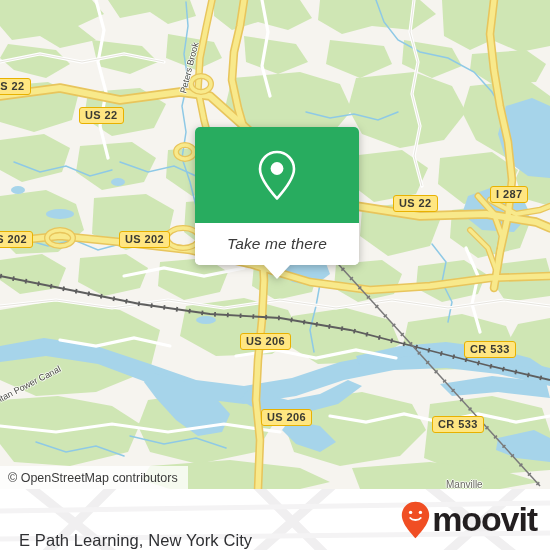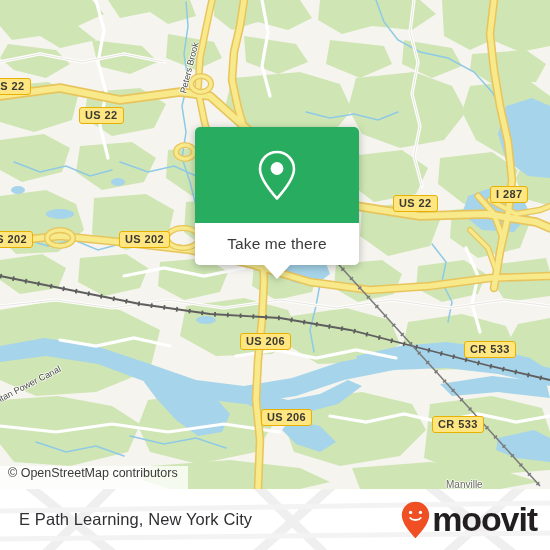--- a/index.html
+++ b/index.html
@@ -120,41 +120,42 @@
     background: #ffffff;
     display: flex;
     align-items: center;
     justify-content: center;
   }
   .callout-label {
     color: #3b3b3b;
     font-size: 15.5px;
     font-family: "Liberation Sans", sans-serif;
     letter-spacing: 0.1px;
+    font-style: italic;
   }
   .callout-tail {
     position: absolute;
     left: 68px;
     top: 137px;
     width: 0;
     height: 0;
     border-left: 14px solid transparent;
     border-right: 14px solid transparent;
     border-top: 15px solid #ffffff;
   }
 
   
   .osm-attrib {
     position: absolute;
     left: 0;
     top: 466px;
     height: 23px;
     background: rgba(255,255,255,0.78);
     display: flex;
-    align-items: flex-start;
+    align-items: center;
     padding: 0 10px 0 8px;
     box-sizing: border-box;
   }
   .osm-attrib span {
     font-family: "Liberation Sans", sans-serif;
     font-size: 12.5px;
     color: #3a3a3a;
     white-space: nowrap;
   }
 
@@ -173,21 +174,21 @@
     left: 0; top: 0;
     width: 550px; height: 61px;
     opacity: 1;
   }
   .footer-title {
     position: absolute;
     left: 19px;
     top: 0;
     height: 61px;
     display: flex;
-    align-items: center;
+    align-items: flex-end;
     font-family: "Liberation Sans", sans-serif;
     font-size: 16.5px;
     color: #2f3033;
     letter-spacing: 0.1px;
     white-space: nowrap;
   }
   .footer-logo {
     position: absolute;
     right: 13px;
     top: 0;

